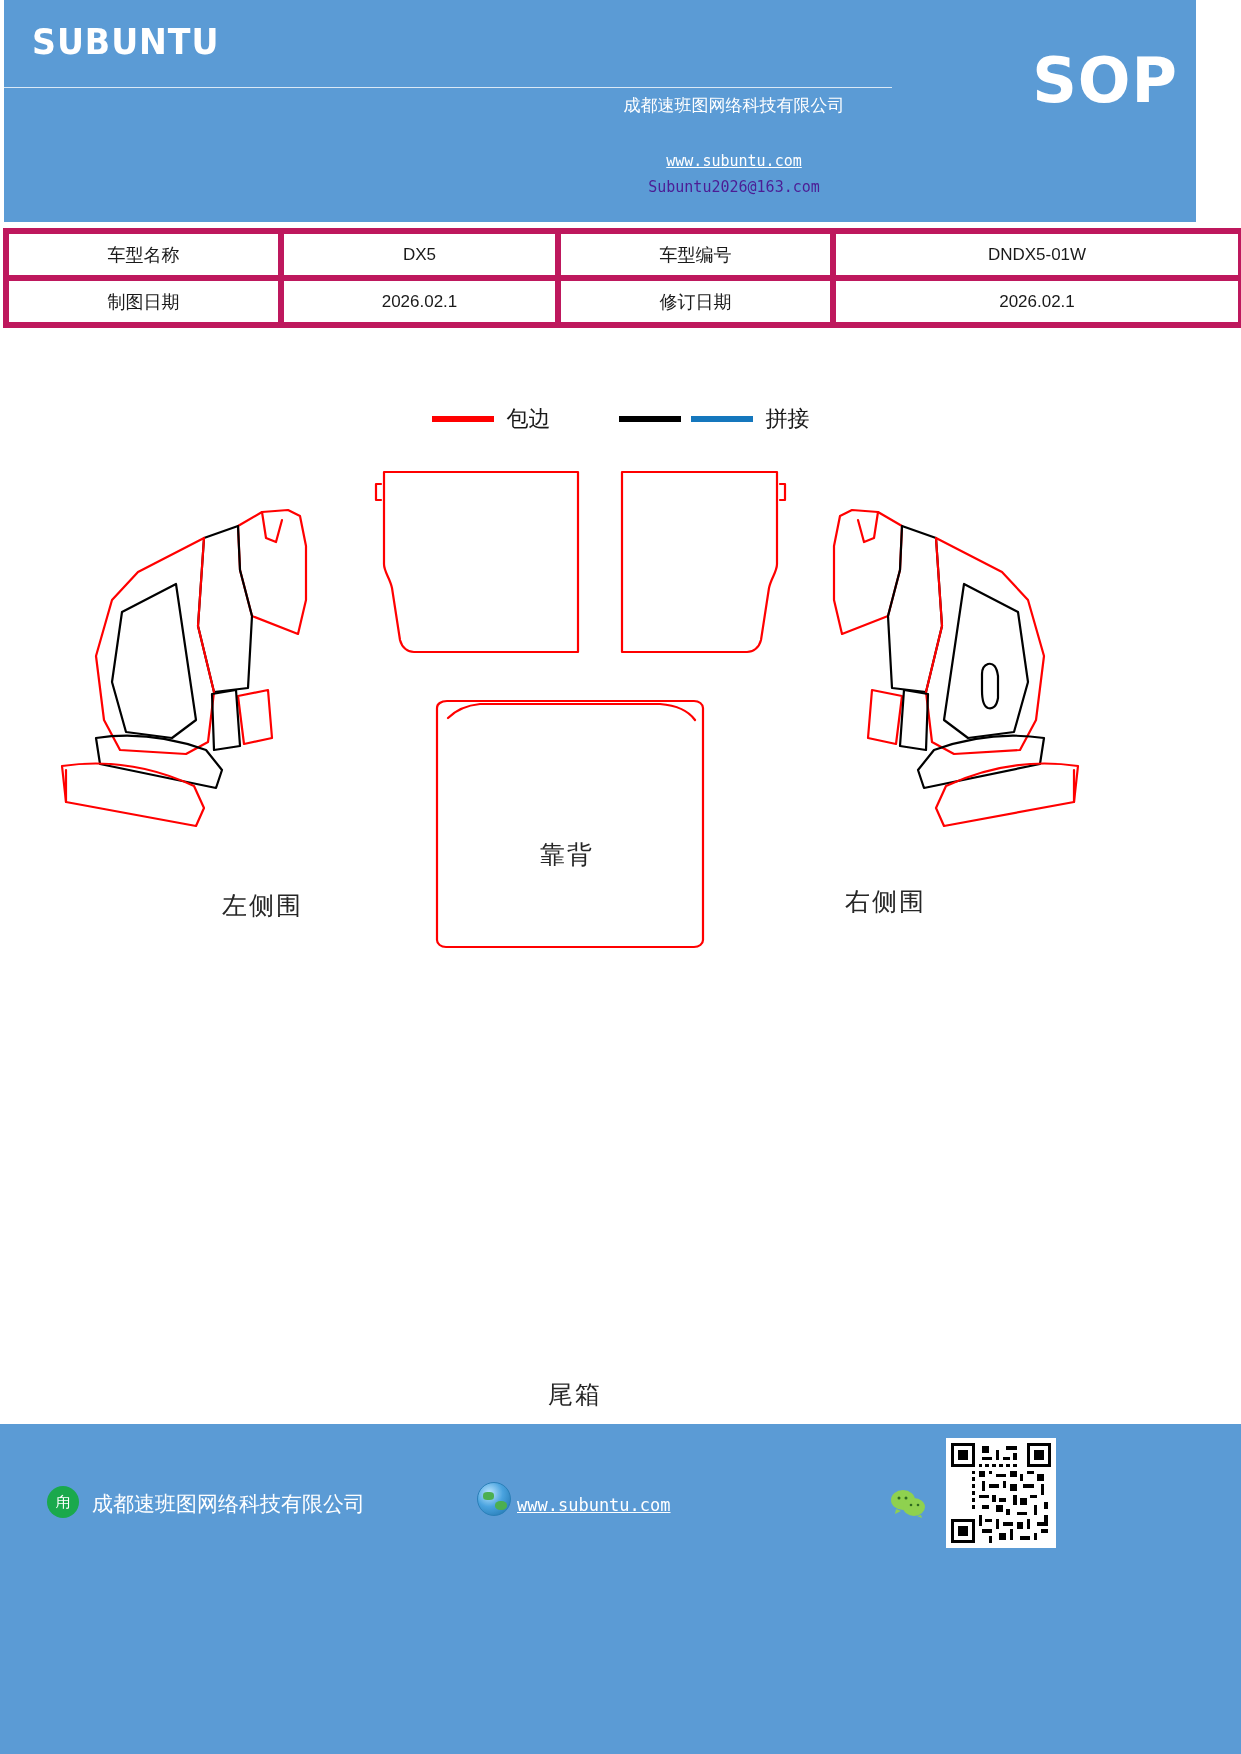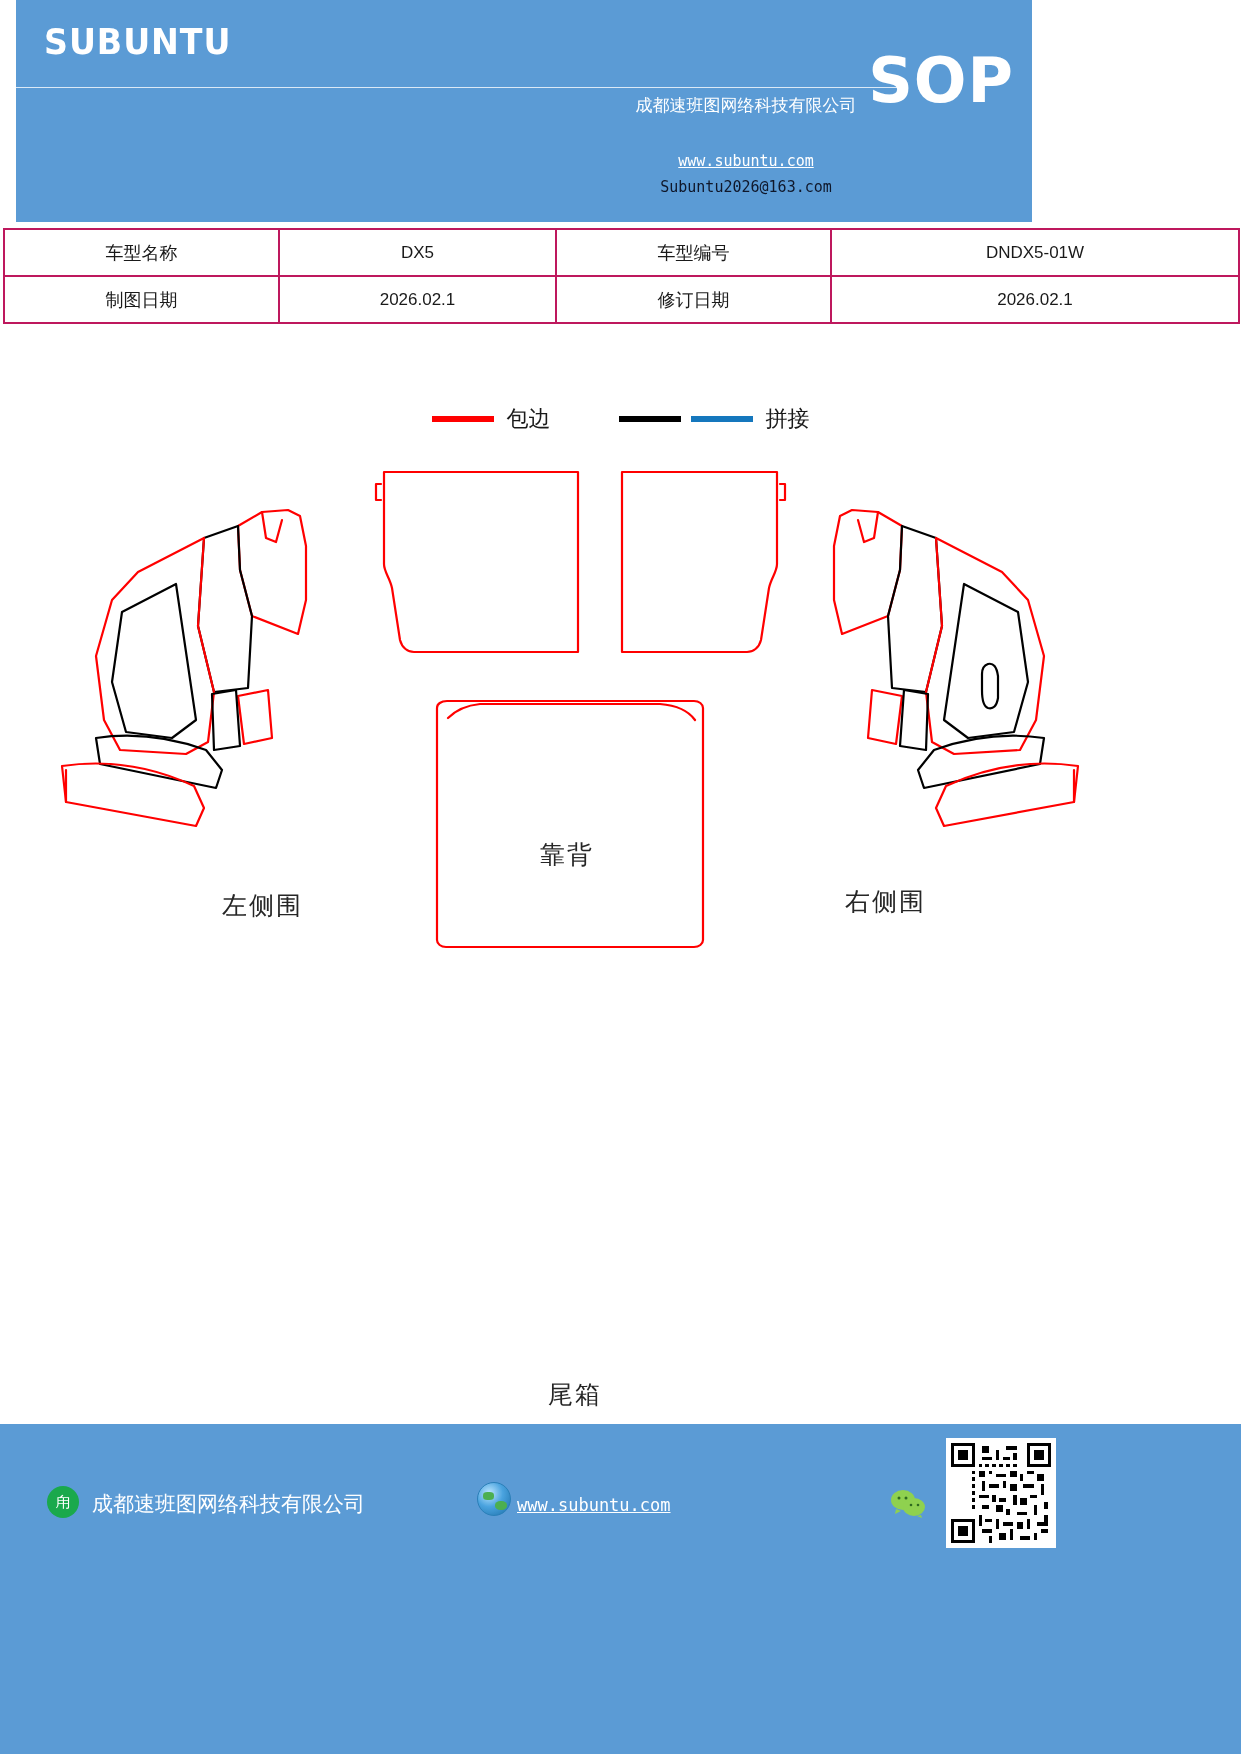--- a/index.html
+++ b/index.html
@@ -6,22 +6,22 @@
   html, body {
     width: 1241px; height: 1754px;
     background: #ffffff;
     font-family: "Liberation Sans", "DejaVu Sans", sans-serif;
     overflow: hidden;
   }
   .page { position: relative; width: 1241px; height: 1754px; background: #fff; }
 
   
   .header {
-    position: absolute; left: 16px; top: 0;
-    width: 1016px; height: 222px;
+    position: absolute; left: 4px; top: 0;
+    width: 1192px; height: 222px;
     background: #5b9bd5;
   }
   .brand {
     position: absolute; left: 28px; top: 22px;
     color: #ffffff;
     font-family: "DejaVu Sans", sans-serif;
     font-weight: bold;
     font-size: 35px;
     letter-spacing: 1px;
     transform: scaleX(0.95);
@@ -59,33 +59,33 @@
   .site-head {
     position: absolute; left: 560px; top: 152px;
     width: 340px; text-align: center;
     color: #ffffff; font-size: 15px;
     font-family: "DejaVu Sans Mono", monospace;
     text-decoration: underline;
   }
   .mail-head {
     position: absolute; left: 560px; top: 178px;
     width: 340px; text-align: center;
-    color: #0f172a; font-size: 15px;
+    color: #4c1d95; font-size: 15px;
     font-family: "DejaVu Sans Mono", monospace;
   }
 
   
   .info-table {
     position: absolute; left: 3px; top: 228px;
     width: 1235px;
     border-collapse: collapse;
     table-layout: fixed;
   }
   .info-table td {
-    border: 2px solid #be185d;
+    border: 6px solid #be185d;
     height: 47px;
     text-align: center;
     vertical-align: middle;
     font-size: 17px;
     color: #1a1a1a;
     font-family: "Liberation Sans", sans-serif;
   }
   .info-table td.lbl { font-family: "Liberation Serif", serif; font-size: 18px; }
   .col-a { width: 275px; } .col-b { width: 277px; }
   .col-c { width: 275px; } .col-d { width: 408px; }

